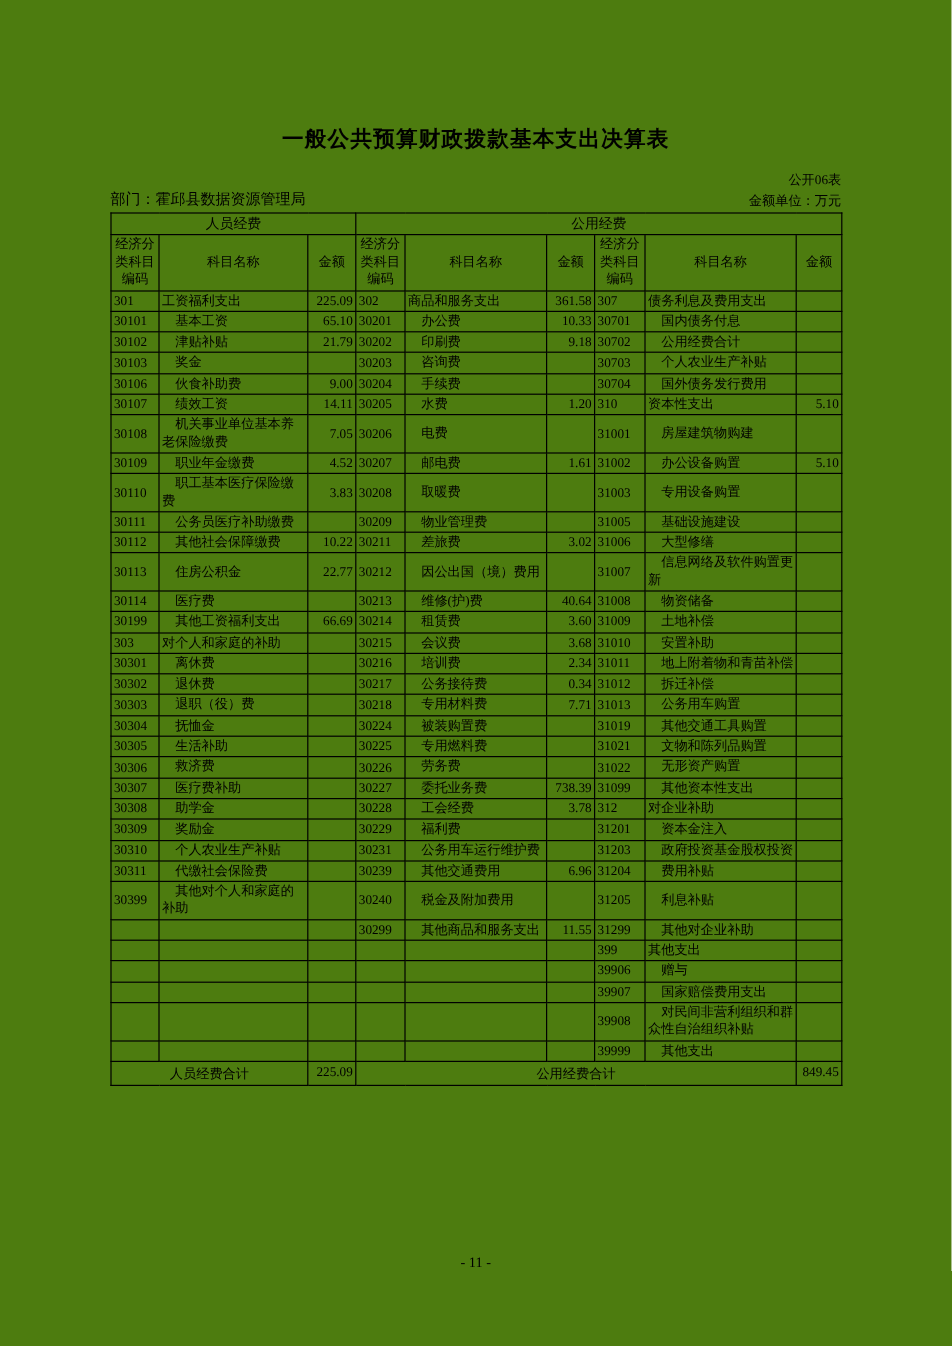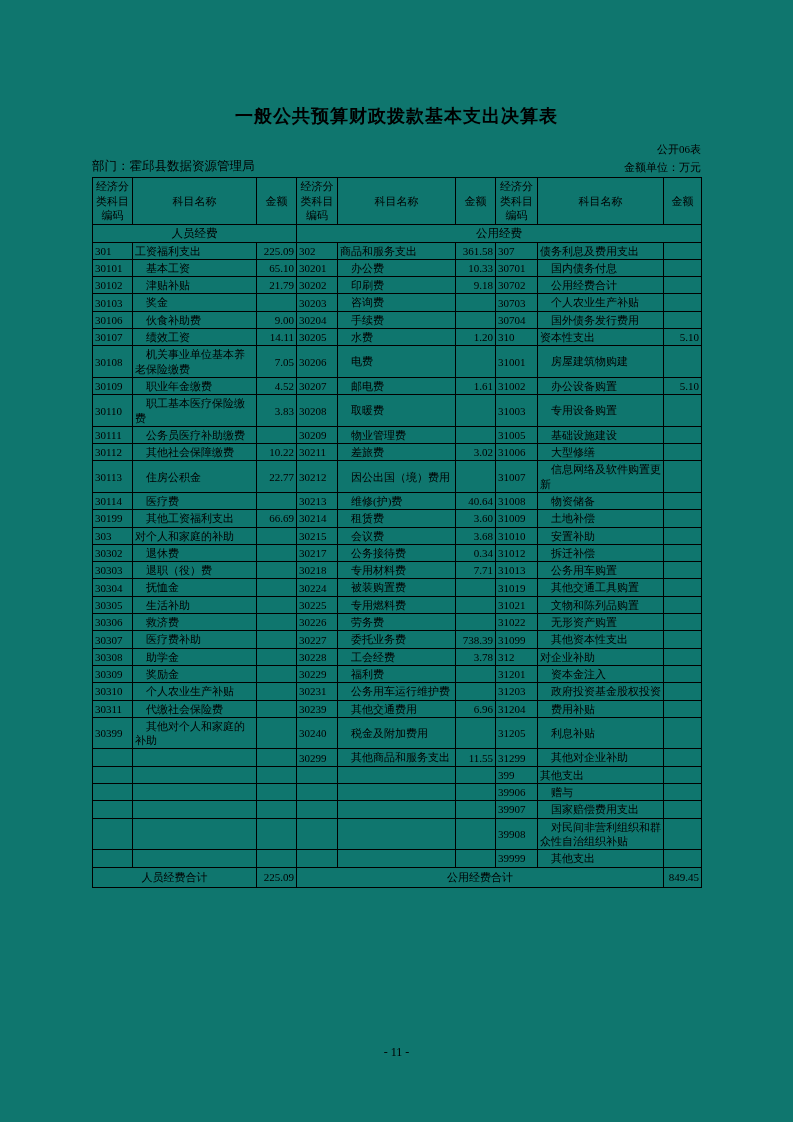--- a/index.html
+++ b/index.html
@@ -1,21 +1,21 @@
 <!DOCTYPE html>
 <html><head>
 <meta charset="utf-8">
 <style>
   * { box-sizing: border-box; }
   html, body { margin: 0; padding: 0; background: #ffffff; }
   .page {
     position: relative;
     width: 793px;
     height: 1122px;
-    background: #0f766e;
+    background: #4d7c0f;
     color: #000000;
     font-family: "Liberation Serif", "DejaVu Serif", serif;
     overflow: hidden;
   }
   .content { position: absolute; left: 92px; top: 0; width: 609px; }
   .doc-title {
     margin-top: 104px;
     text-align: center;
     font-size: 18px;
     font-weight: bold;
@@ -97,34 +97,34 @@
           <col style="width:40px">
         <col style="width:41px">
           <col style="width:118px">
           <col style="width:40px">
         <col style="width:42px">
           <col style="width:126px">
           <col style="width:38px">
       </colgroup>
       <thead>
         <tr>
+          <th class="group-th" colspan="3">人员经费</th>
+          <th class="group-th" colspan="6">公用经费</th>
+        </tr>
+        <tr>
           <th class="col-th th-code-narrow">经济分类科目编码</th>
           <th class="col-th">科目名称</th>
           <th class="col-th">金额</th>
           <th class="col-th th-code-narrow">经济分类科目编码</th>
           <th class="col-th">科目名称</th>
           <th class="col-th">金额</th>
           <th class="col-th th-code-wide">经济分类科目编码</th>
           <th class="col-th">科目名称</th>
           <th class="col-th">金额</th>
         </tr>
-        <tr>
-          <th class="group-th" colspan="3">人员经费</th>
-          <th class="group-th" colspan="6">公用经费</th>
-        </tr>
       </thead>
       <tbody>
           <tr>
             <td class="cell-code">301</td>
             <td class="cell-name">工资福利支出</td>
             <td class="cell-amount">225.09</td>
             <td class="cell-code">302</td>
             <td class="cell-name">商品和服务支出</td>
             <td class="cell-amount">361.58</td>
             <td class="cell-code">307</td>
@@ -276,20 +276,31 @@
           </tr>
           <tr>
             <td class="cell-code">303</td>
             <td class="cell-name">对个人和家庭的补助</td>
             <td class="cell-amount"></td>
             <td class="cell-code">30215</td>
             <td class="cell-name indent">会议费</td>
             <td class="cell-amount">3.68</td>
             <td class="cell-code">31010</td>
             <td class="cell-name indent">安置补助</td>
+            <td class="cell-amount"></td>
+          </tr>
+          <tr>
+            <td class="cell-code">30301</td>
+            <td class="cell-name indent">离休费</td>
+            <td class="cell-amount"></td>
+            <td class="cell-code">30216</td>
+            <td class="cell-name indent">培训费</td>
+            <td class="cell-amount">2.34</td>
+            <td class="cell-code">31011</td>
+            <td class="cell-name indent">地上附着物和青苗补偿</td>
             <td class="cell-amount"></td>
           </tr>
           <tr>
             <td class="cell-code">30302</td>
             <td class="cell-name indent">退休费</td>
             <td class="cell-amount"></td>
             <td class="cell-code">30217</td>
             <td class="cell-name indent">公务接待费</td>
             <td class="cell-amount">0.34</td>
             <td class="cell-code">31012</td>

